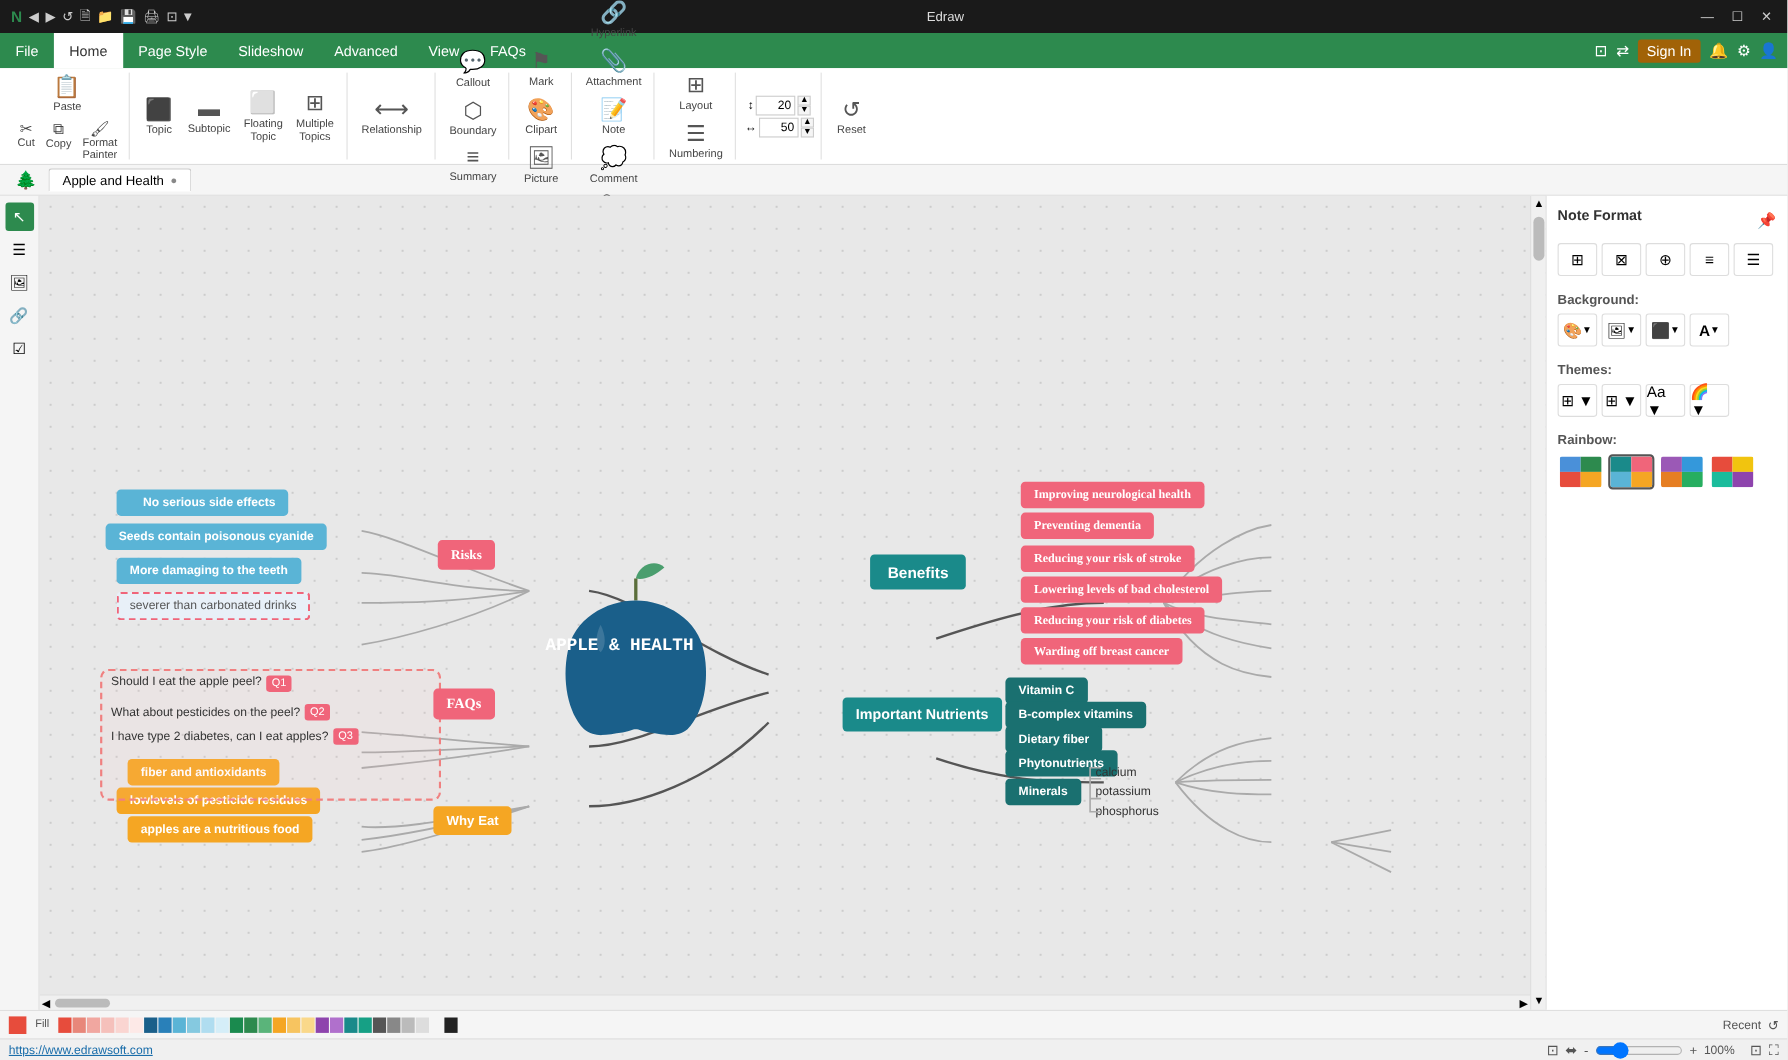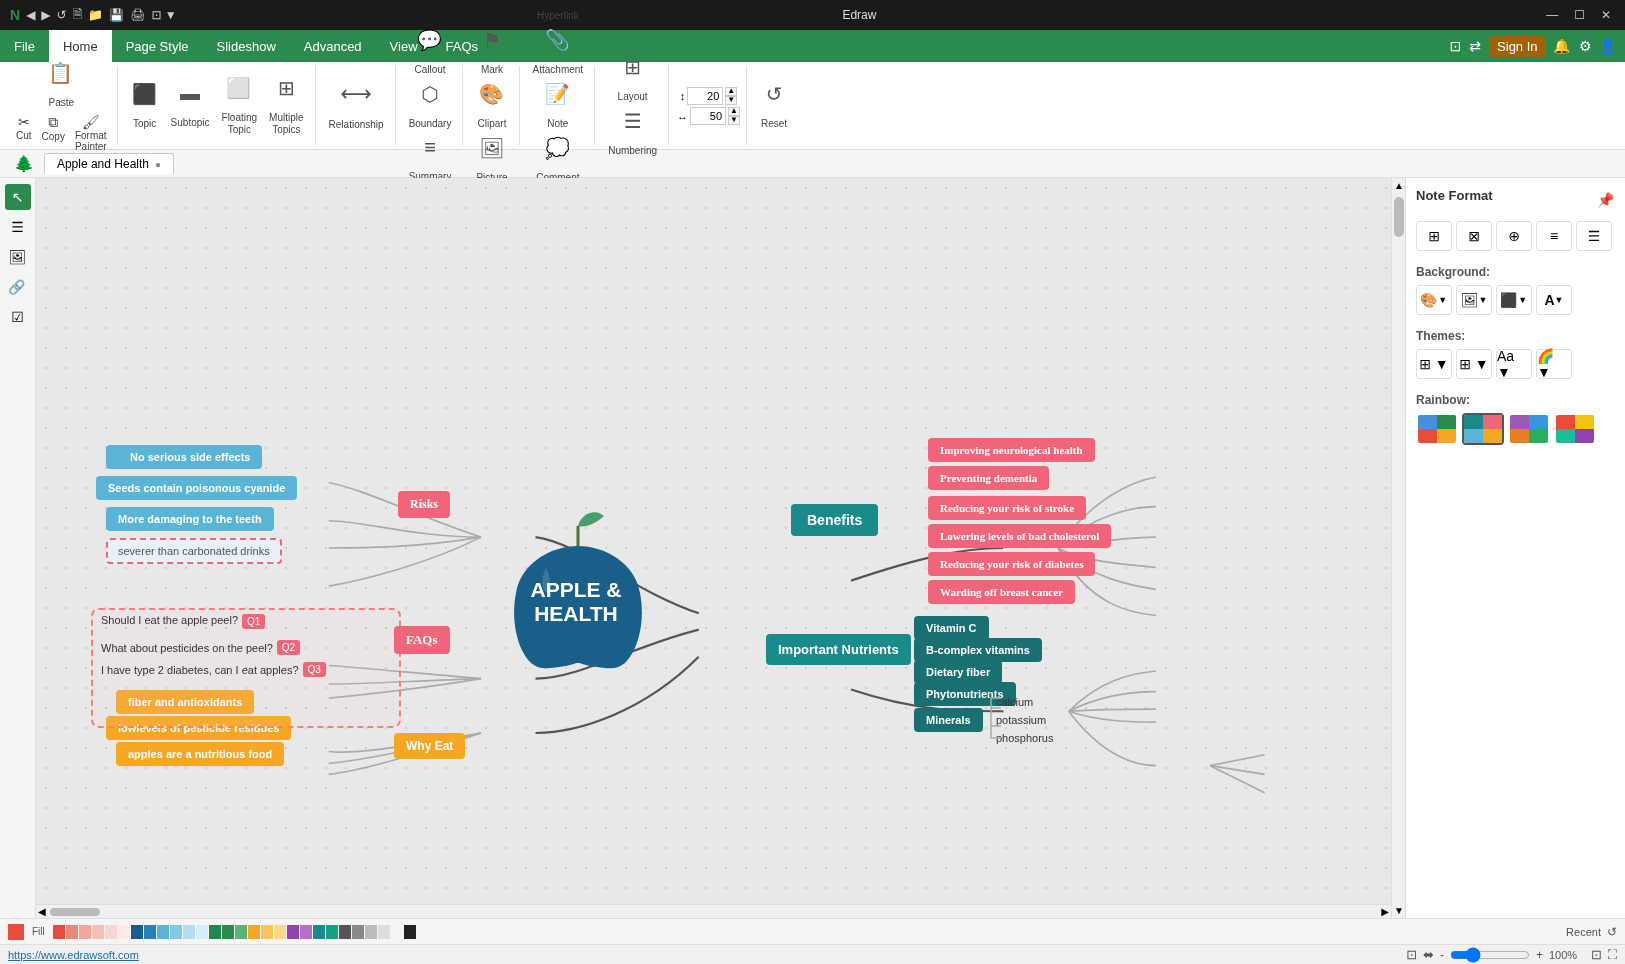--- a/index.html
+++ b/index.html
@@ -64,21 +64,21 @@
       display: flex;
       flex-direction: column;
       align-items: center;
       justify-content: center;
       cursor: pointer;
       padding: 3px 5px;
       border-radius: 3px;
       min-width: 38px;
     }
     .ribbon-btn .icon { font-size: 20px; color: #555; }
-    .ribbon-btn .label { font-size: 10px; color: #444; margin-top: 12px; text-align: center; line-height: 1.2; }
+    .ribbon-btn .label { font-size: 10px; color: #444; margin-top: 1px; text-align: center; line-height: 1.2; }
     .ribbon-row { display: flex; gap: 2px; }
     .ribbon-small-btn {
       display: flex;
       flex-direction: column;
       align-items: center;
       cursor: pointer;
       padding: 2px 4px;
       border-radius: 3px;
       font-size: 10px;
       color: #444;
@@ -555,21 +555,21 @@
         <path d="M 82 18 C 85 5 100 0 108 8 C 100 15 90 20 82 18 Z" fill="#4a9e6e"></path>
 
         <path d="M 82 18 C 82 25 82 32 82 38" stroke="#5a6e3a" stroke-width="3" fill="none"></path>
 
         <path d="M 82 38 C 55 38 25 55 20 85 C 15 110 20 140 35 155 C 45 163 55 160 70 158 C 76 157 79 155 82 155 C 85 155 88 157 94 158 C 109 160 119 163 129 155 C 144 140 149 110 144 85 C 139 55 109 38 82 38 Z" fill="#1a5f8a"></path>
 
         <path d="M 50 60 C 45 70 45 80 50 85 C 55 80 55 70 50 60 Z" fill="rgba(255,255,255,0.15)"></path>
       </svg>
     </div>
 
-    <div style="position:absolute; left:460px; top:400px; color:white; font-size:21px; font-weight:bold; text-align:center; width:160px; z-index:5; pointer-events:none;">APPLE &amp; HEALTH</div>
+    <div style="position:absolute; left:460px; top:400px; color:white; font-size:16px; font-weight:bold; width:160px; z-index:5; pointer-events:none;font-family:Liberation Mono, monospace;">APPLE &amp; HEALTH</div>
 
     <div class="node node-pink" style="position:absolute; left:362px; top:313px; z-index:3;">
       <span>Risks</span>
     </div>
 
     <div class="node node-light-blue" style="position:absolute; left:70px; top:267px; font-size:11px;padding-left:24px;">
       <span>No serious side effects</span>
     </div>
     <div class="node node-light-blue" style="position:absolute; left:60px; top:298px; font-size:11px;">
       <span>Seeds contain poisonous cyanide</span>

